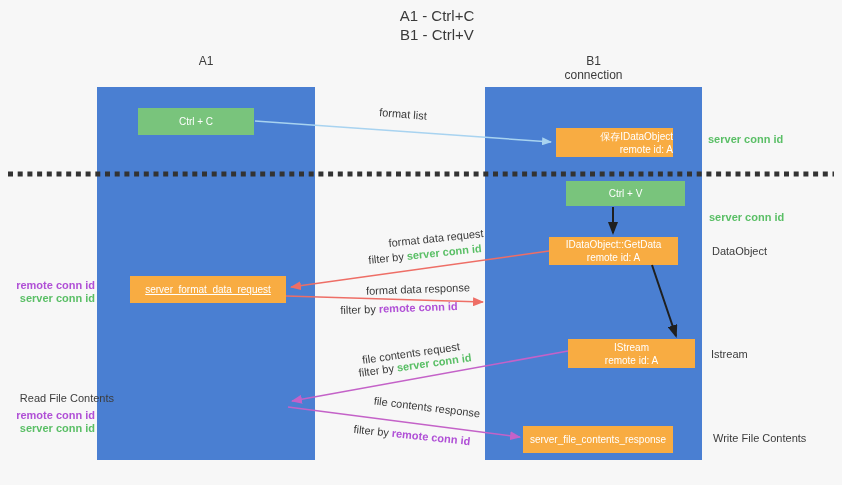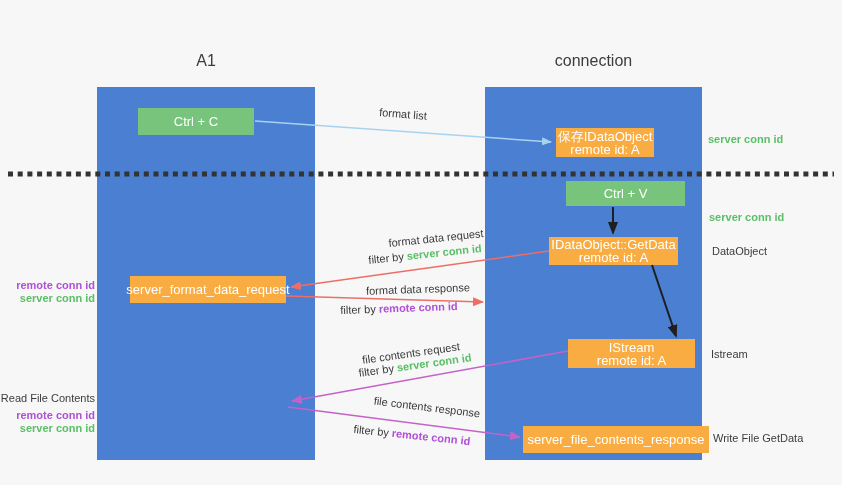--- a/index.html
+++ b/index.html
@@ -6,28 +6,28 @@
   .canvas{
     position:relative;width:842px;height:485px;background:#f7f7f7;
     font-family:"Liberation Sans",sans-serif;overflow:hidden;
   }
   .title{
     position:absolute;left:337px;top:6px;width:200px;text-align:center;
     font-size:15px;line-height:19px;color:#3a3a3a;
   }
   .lane-hdr{
     position:absolute;width:218px;text-align:center;top:54px;
-    font-size:16px;line-height:14px;color:#3c3c3c;
+    font-size:12px;line-height:14px;color:#3c3c3c;
   }
   .lane{
     position:absolute;top:87px;height:373px;background:#4a7fd2;z-index:1;
   }
   .node{
     position:absolute;display:flex;flex-direction:column;align-items:center;
-    justify-content:center;color:#fff;font-size:13px;line-height:13px;
+    justify-content:center;color:#fff;font-size:10px;line-height:13px;
     text-align:center;z-index:2;white-space:nowrap;
   }
   .node.orange{background:#f8ac42;}
   .node.green{background:#79c47c;}
   .overlay{position:absolute;left:0;top:0;width:842px;height:485px;z-index:3;pointer-events:none;}
   .side{
     position:absolute;font-size:11px;line-height:13px;color:#3c3c3c;
     white-space:nowrap;z-index:4;
   }
   .side-right{left:0;width:95px;text-align:right;}
@@ -36,25 +36,30 @@
     white-space:nowrap;z-index:4;width:140px;
   }
   .g{color:#5abf66;font-weight:bold;}
   .p{color:#b050d6;font-weight:bold;}
 </style>
 </head>
 <body>
 
 <div class="canvas">
 
+  <div class="title">
+    <div>A1 - Ctrl+C</div>
+    <div>B1 - Ctrl+V</div>
+  </div>
 
   <div class="lane-hdr" style="left:97px;">
     <div>A1</div>
   </div>
   <div class="lane-hdr" style="left:485px;width:217px;">
+    <div>B1</div>
     <div>connection</div>
   </div>
 
   <div class="lane" style="left:97px;width:218px;"></div>
   <div class="lane" style="left:485px;width:217px;"></div>
 
   <svg class="overlay" viewBox="0 0 842 485">
     <defs>
       <marker id="m-blue" markerUnits="userSpaceOnUse" markerWidth="10" markerHeight="8" refX="9" refY="4" orient="auto">
         <path d="M0,0 L10,4 L0,8 Z" fill="#a8d3f0"></path>
@@ -78,60 +83,60 @@
     <line x1="286" y1="296" x2="483" y2="302" stroke="#ee6e66" stroke-width="1.5" marker-end="url(#m-red)"></line>
     <line x1="652" y1="265" x2="676" y2="336" stroke="#1f1f1f" stroke-width="2" marker-end="url(#m-black)"></line>
     <line x1="568" y1="351" x2="292" y2="401" stroke="#c462c8" stroke-width="1.5" marker-end="url(#m-mag)"></line>
     <line x1="288" y1="407" x2="520" y2="437" stroke="#c462c8" stroke-width="1.5" marker-end="url(#m-mag)"></line>
   </svg>
 
   <div class="node green" style="left:138px;top:108px;width:116px;height:27px;">
     <div>Ctrl + C</div>
   </div>
 
-  <div class="node orange" style="left:556px;top:128px;width:98px;height:29px;">
+  <div class="node orange" style="left:556px;top:128px;width:117px;height:29px;align-items:flex-end;">
     <div>保存IDataObject</div>
     <div>remote id: A</div>
   </div>
 
   <div class="node green" style="left:554px;top:181px;width:119px;height:25px;margin-left:12px;">
     <div>Ctrl + V</div>
   </div>
 
   <div class="node orange" style="left:549px;top:237px;width:129px;height:28px;text-align:center;">
     <div>IDataObject::GetData</div>
     <div>remote id: A</div>
   </div>
 
-  <div class="node orange" style="left:130px;top:276px;width:156px;height:27px;">
+  <div class="node orange" style="left:130px;top:276px;width:156px;height:27px;text-decoration:underline;">
     <div>server_format_data_request</div>
   </div>
 
 
   <div class="node orange" style="left:568px;top:339px;width:127px;height:29px;">
     <div>IStream</div>
     <div>remote id: A</div>
   </div>
 
 
-  <div class="node orange" style="left:523px;top:426px;width:186px;height:27px;">
+  <div class="node orange" style="left:523px;top:426px;width:150px;height:27px;">
     <div>server_file_contents_response</div>
   </div>
 
   <div class="side g" style="left:708px;top:133px;">server conn id</div>
   <div class="side g" style="left:709px;top:211px;">server conn id</div>
   <div class="side" style="left:712px;top:245px;text-align:right;">DataObject</div>
   <div class="side" style="left:711px;top:348px;">Istream</div>
-  <div class="side" style="left:713px;top:432px;">Write File GetData</div>
+  <div class="side" style="left:713px;top:432px;">Write File Contents</div>
 
   <div class="side side-right" style="top:279px;">
     <div class="p">remote conn id</div>
     <div class="g">server conn id</div>
   </div>
-  <div class="side side-right" style="top:392px;">Read File Contents</div>
+  <div class="side side-right" style="top:392px;padding-left:19px;">Read File Contents</div>
   <div class="side side-right" style="top:409px;">
     <div class="p">remote conn id</div>
     <div class="g">server conn id</div>
   </div>
 
   <div class="edge" style="left:333px;top:108px;transform:rotate(4.5deg);">format list</div>
 
   <div class="edge" style="left:366px;top:232px;transform:rotate(-6deg);">format data request</div>
   <div class="edge" style="left:355px;top:248px;transform:rotate(-6deg);">
     <span>filter by </span><span class="g">server conn id</span>

